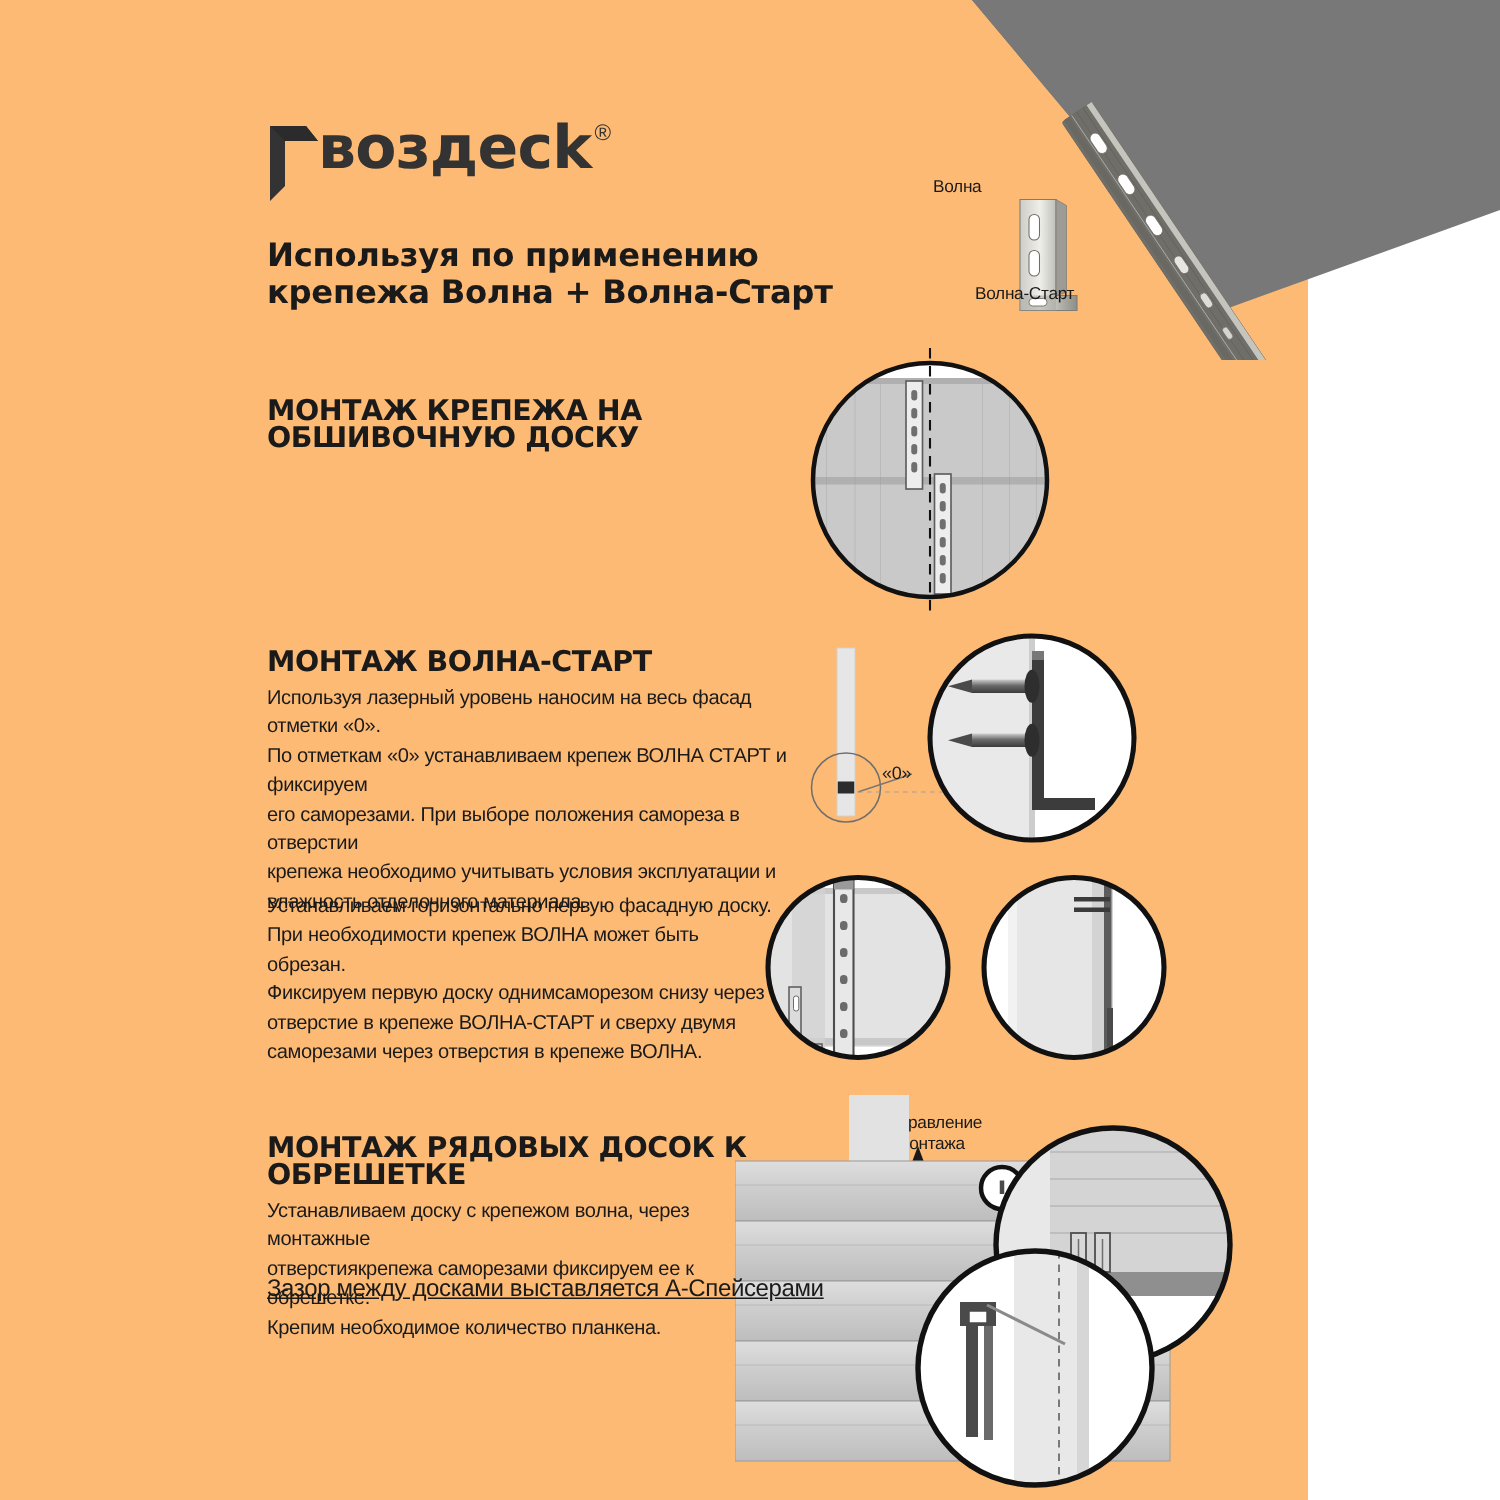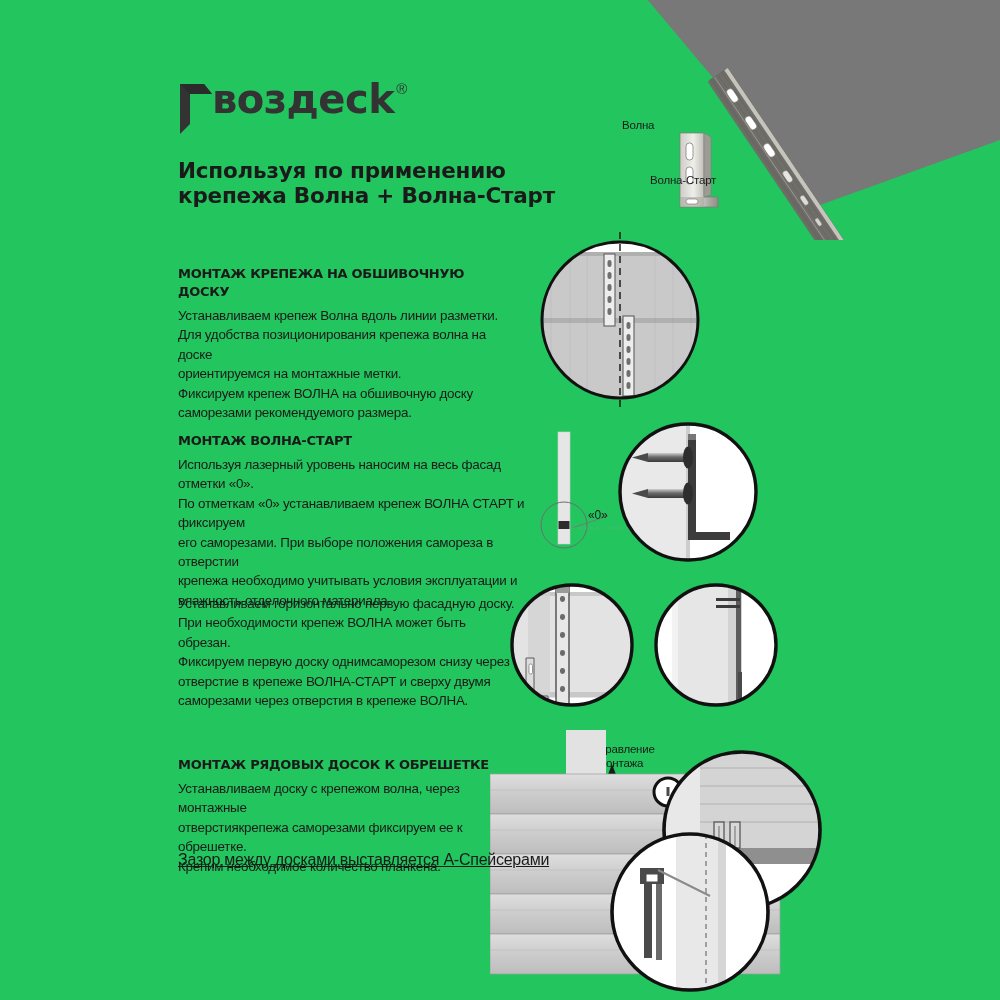--- a/index.html
+++ b/index.html
@@ -7,23 +7,23 @@
   html, body {
     width: 1000px;
     height: 1000px;
     background: #ffffff;
     font-family: "Liberation Sans", sans-serif;
     overflow: hidden;
   }
 
   #page {
     position: relative;
-    width: 1000px;
+    width: 872px;
     height: 1000px;
-    background: #22c55e;
+    background: #fdba74;
   }
 
   
   #corner-triangle {
     position: absolute;
     top: 0; left: 0;
     width: 1000px; height: 1000px;
     pointer-events: none;
   }
 
@@ -65,21 +65,21 @@
     line-height: 25px;
     color: #1a1a1a;
     letter-spacing: -0.2px;
   }
 
   
   .section { position: absolute; left: 178px; width: 350px; }
   .sec-head {
     font-family: "DejaVu Sans", sans-serif;
     font-weight: bold;
-    font-size: 13px;
+    font-size: 19px;
     line-height: 18px;
     color: #1a1a1a;
     letter-spacing: -0.3px;
     margin-bottom: 5px;
   }
   .sec-body {
     font-family: "Liberation Sans", sans-serif;
     font-size: 13.4px;
     line-height: 19.4px;
     color: #1a1a1a;
@@ -120,21 +120,21 @@
   
   .ill-label {
     position: absolute;
     font-family: "Liberation Sans", sans-serif;
     font-size: 11.5px;
     color: #1a1a1a;
     letter-spacing: -0.2px;
     white-space: pre-line;
   }
   #label-volna      { left: 598px; top: 119px; padding-left: 24px; }
-  #label-volna-start{ left: 650px; top: 174px; }
+  #label-volna-start{ left: 650px; top: 190px; }
   #label-zero       { left: 588px; top: 508px; font-size: 12px; }
   #label-direction  { left: 587px; top: 742px; text-align: center; line-height: 14px; }
 
   
   .ill { position: absolute; pointer-events: none; }
   #ill-top   { left: 520px; top: 20px;  width: 340px; height: 220px; }
   #ill-s1    { left: 525px; top: 232px; width: 190px; height: 180px; }
   #ill-s2    { left: 520px; top: 420px; width: 260px; height: 150px; }
   #ill-s3    { left: 500px; top: 580px; width: 290px; height: 130px; }
   #ill-s4    { left: 490px; top: 730px; width: 400px; height: 265px; }
@@ -208,25 +208,20 @@
       <rect x="6" y="34" width="7" height="17" rx="3.4" fill="#ffffff" stroke="#6f6e68" stroke-width="0.7"></rect>
       <rect x="6" y="66" width="12" height="5" rx="2.4" fill="#ffffff" stroke="#6f6e68" stroke-width="0.6"></rect>
     </g>
   </svg>
 
   <div class="ill-label" id="label-volna">Волна</div>
   <div class="ill-label" id="label-volna-start">Волна-Старт</div>
 
   <div class="section" id="sec-1">
     <div class="sec-head">МОНТАЖ КРЕПЕЖА НА ОБШИВОЧНУЮ ДОСКУ</div>
-    <div class="sec-body">Устанавливаем крепеж Волна вдоль линии разметки.
-Для удобства позиционирования крепежа волна на доске
-ориентируемся на монтажные метки.
-Фиксируем крепеж ВОЛНА на обшивочную доску
-саморезами рекомендуемого размера.</div>
   </div>
 
   <svg class="ill" id="ill-s1" viewBox="0 0 190 180">
     <defs>
       <clipPath id="c1">
           <circle cx="95" cy="88" r="78"></circle>
         </clipPath>
     </defs>
     <g clip-path="url(#c1)">
       <rect x="0" y="0" width="190" height="180" fill="#ffffff"></rect>

